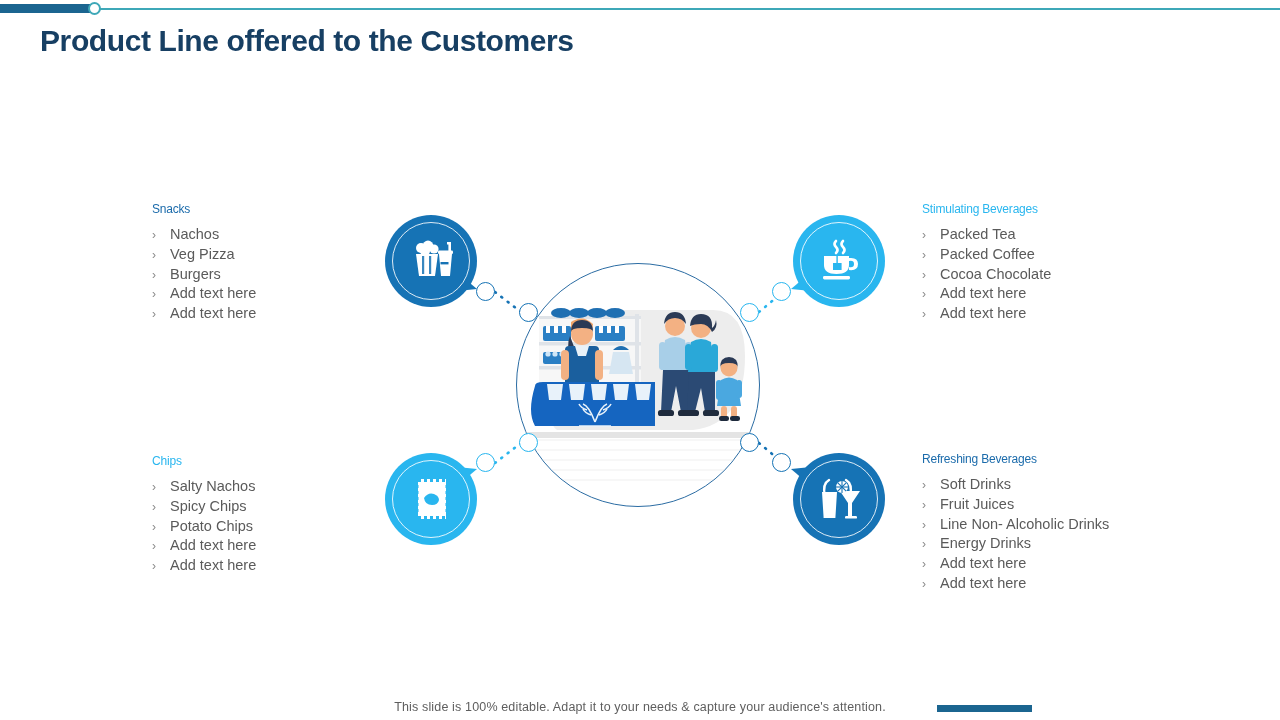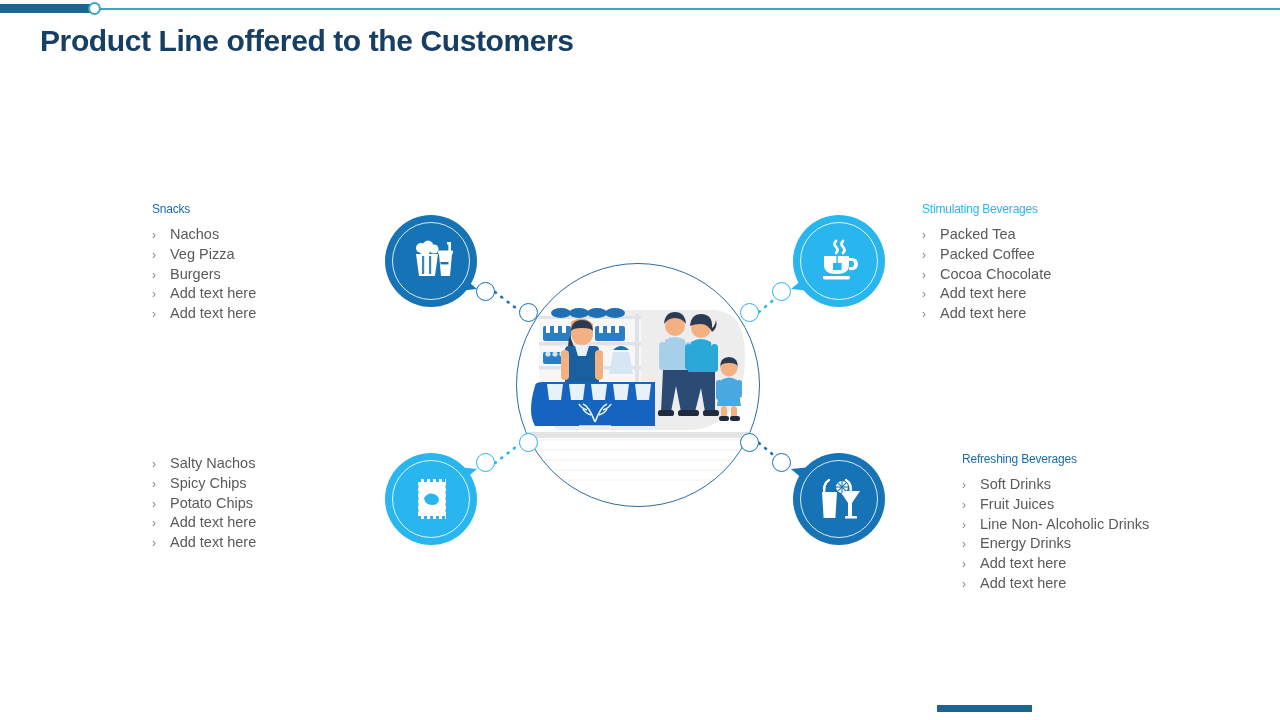--- a/index.html
+++ b/index.html
@@ -62,21 +62,21 @@
     display: flex; align-items: baseline;
   }
   .block li .chev {
     color: #8a8a8a; font-size: 12px; width: 18px;
     flex: 0 0 18px; display: inline-block;
   }
 
   #blk-snacks   { left: 152px; top: 202px; width: 230px; }
   #blk-chips    { left: 152px; top: 454px; width: 230px; }
   #blk-stim     { left: 922px; top: 202px; width: 300px; }
-  #blk-refresh  { left: 922px; top: 452px; width: 300px; margin-left: 40px; }
+  #blk-refresh  { left: 922px; top: 452px; width: 300px; }
 
   
   .center-ring {
     position: absolute; left: 516px; top: 263px;
     width: 244px; height: 244px; border-radius: 50%;
     border: 1.3px solid #2b6ca3;
   }
   .center-clip {
     position: absolute; left: 517px; top: 264px;
     width: 242px; height: 242px; border-radius: 50%;
@@ -428,20 +428,21 @@
           <span>Add text here</span>
         </li>
       <li>
           <span class="chev">›</span>
           <span>Add text here</span>
         </li>
     </ul>
   </div>
 
   <div class="block c-light" id="blk-chips">
+    <h3>Chips</h3>
     <ul>
       <li>
           <span class="chev">›</span>
           <span>Salty Nachos</span>
         </li>
       <li>
           <span class="chev">›</span>
           <span>Spicy Chips</span>
         </li>
       <li>
@@ -482,15 +483,16 @@
           <span class="chev">›</span>
           <span>Add text here</span>
         </li>
       <li>
           <span class="chev">›</span>
           <span>Add text here</span>
         </li>
     </ul>
   </div>
 
+  <div class="footer-note">This slide is 100% editable. Adapt it to your needs &amp; capture your audience's attention.</div>
   <div class="footer-bar"></div>
 
 </div>
 
 </body></html>

